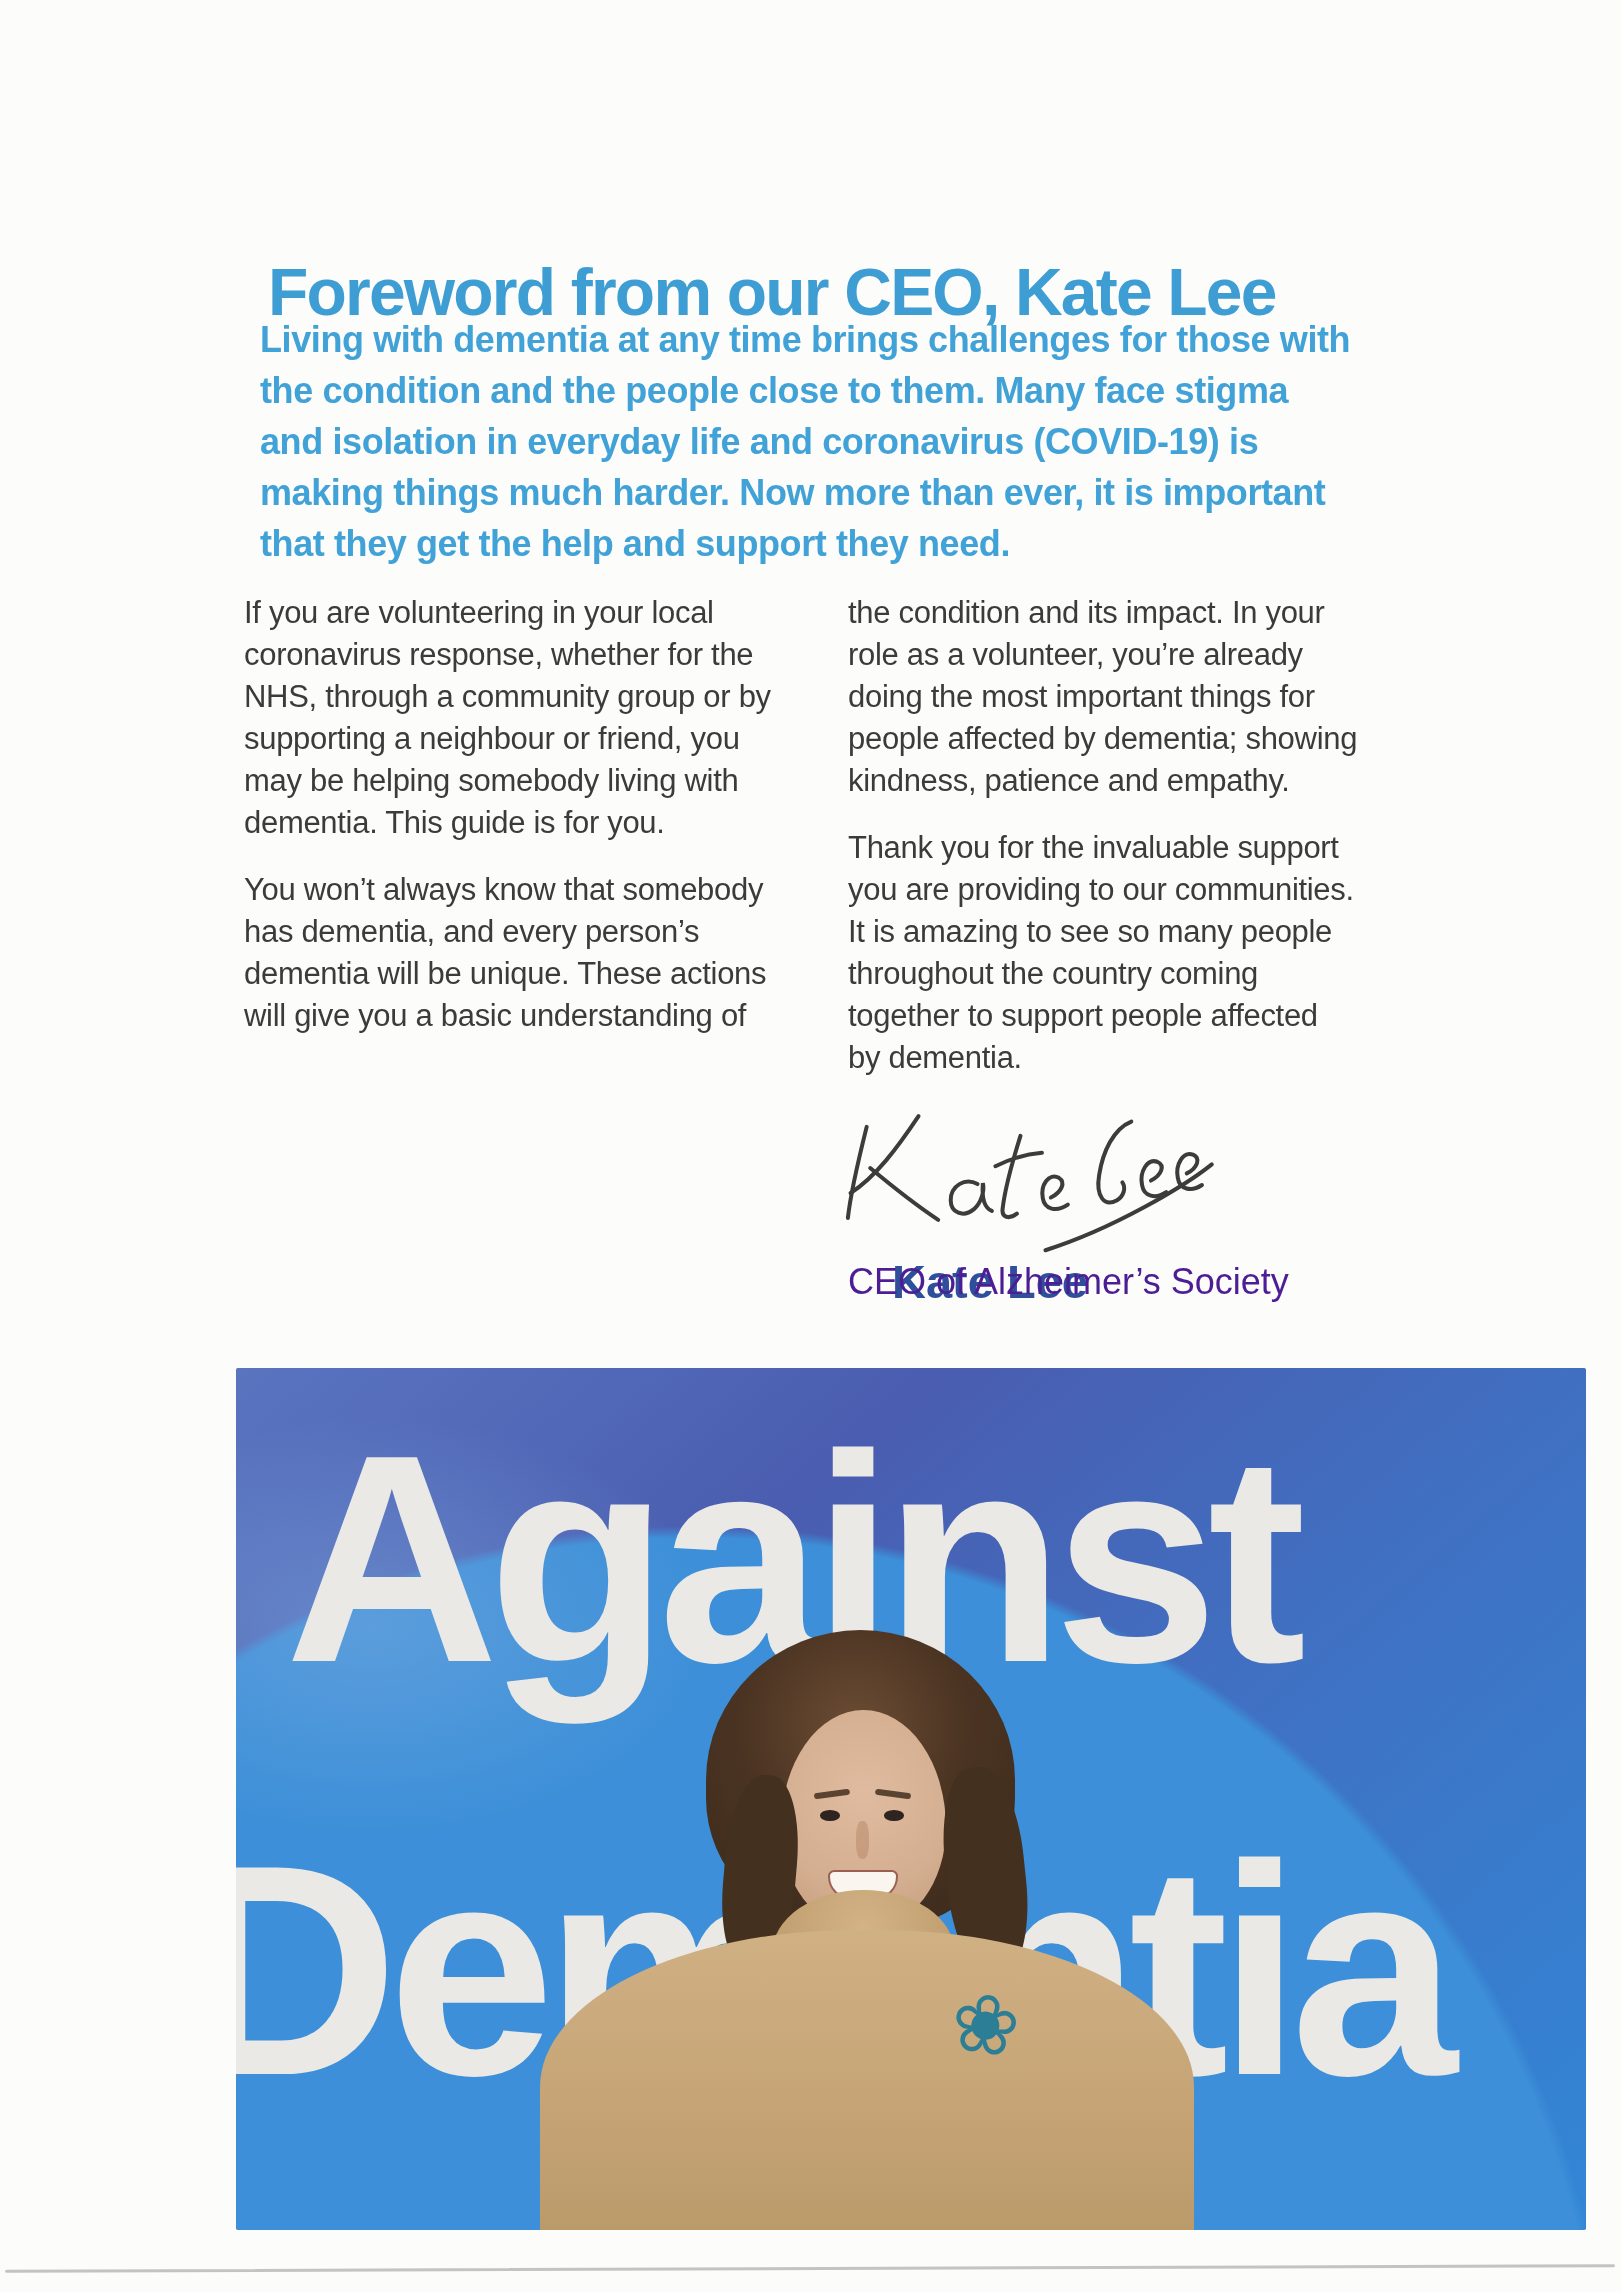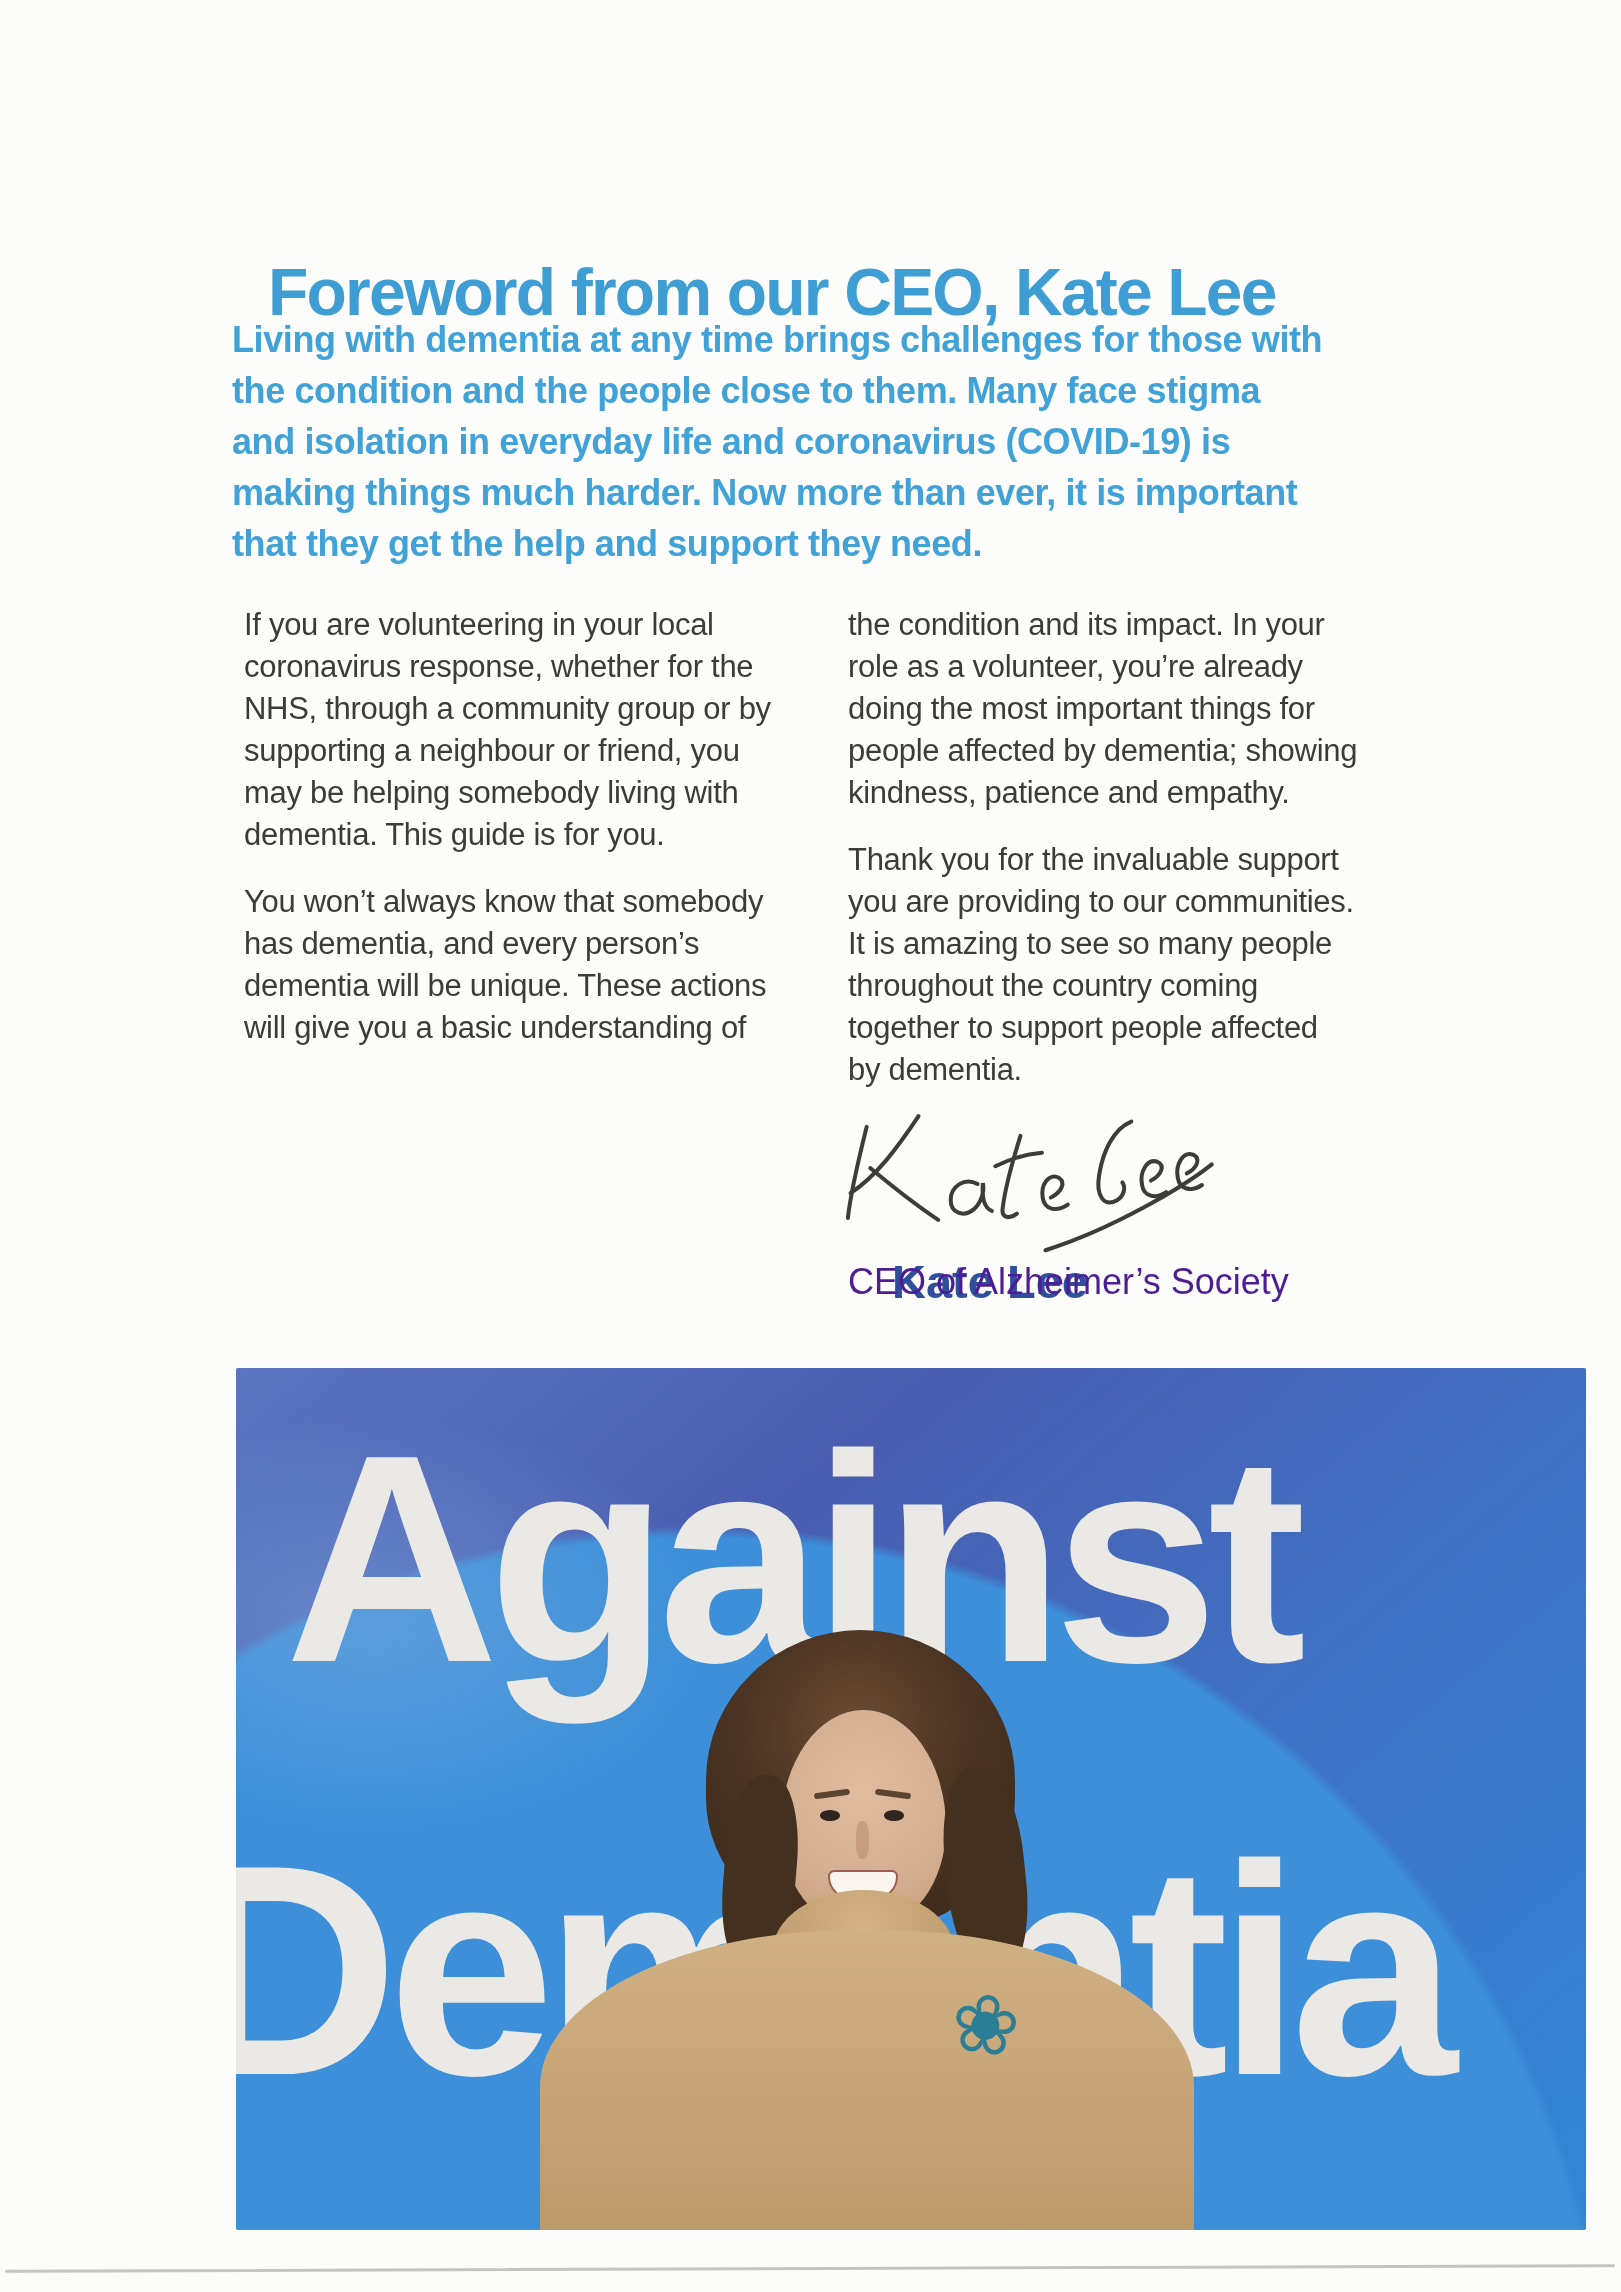--- a/index.html
+++ b/index.html
@@ -7,30 +7,30 @@
     width:1621px;height:2293px;position:relative;overflow:hidden;
     background:#fcfcfa;
     font-family:"Liberation Sans", sans-serif;
   }
   .page-title{
     position:absolute;left:249px;top:210px;
     font-size:66px;font-weight:bold;letter-spacing:-1.8px;
     color:#3e9ed4;white-space:nowrap;margin-left:19px;
   }
   .intro{
-    position:absolute;left:232px;top:314px;width:1272px;
+    position:absolute;left:260px;top:314px;width:1272px;
     font-size:36px;font-weight:bold;line-height:51px;letter-spacing:-0.4px;
     color:#41a2d8;white-space:pre-line;
   }
   .col{
     position:absolute;top:588px;
     font-size:31px;line-height:42px;letter-spacing:-0.3px;
     color:#3b3b39;
   }
-  .col p{margin:16px 0 25px 0;white-space:pre-line;}
+  .col p{margin:4px 0 25px 0;white-space:pre-line;}
   .col-left{left:244px;width:618px;}
   .col-right{left:848px;width:618px;}
   .sig-svg{position:absolute;left:836px;top:1109px;width:385px;height:152px;}
   .sig-name{
     position:absolute;left:892px;top:1222px;
     font-size:47px;font-weight:bold;color:#2f4f9b;white-space:nowrap;margin-top:32px;
   }
   .sig-role{
     position:absolute;left:848px;top:1261px;
     font-size:36px;color:#4c1d95;white-space:nowrap;

